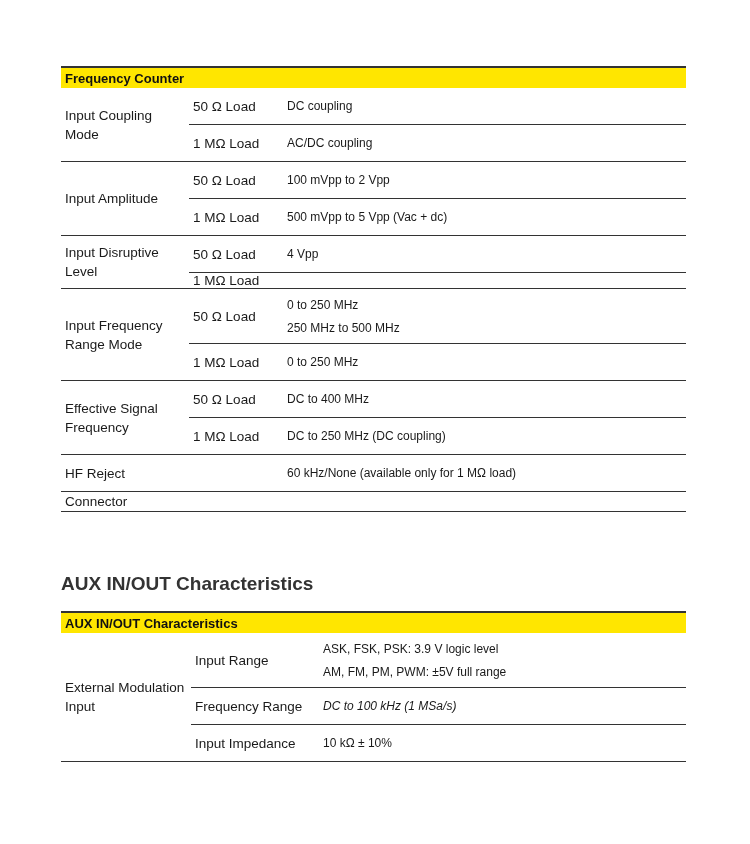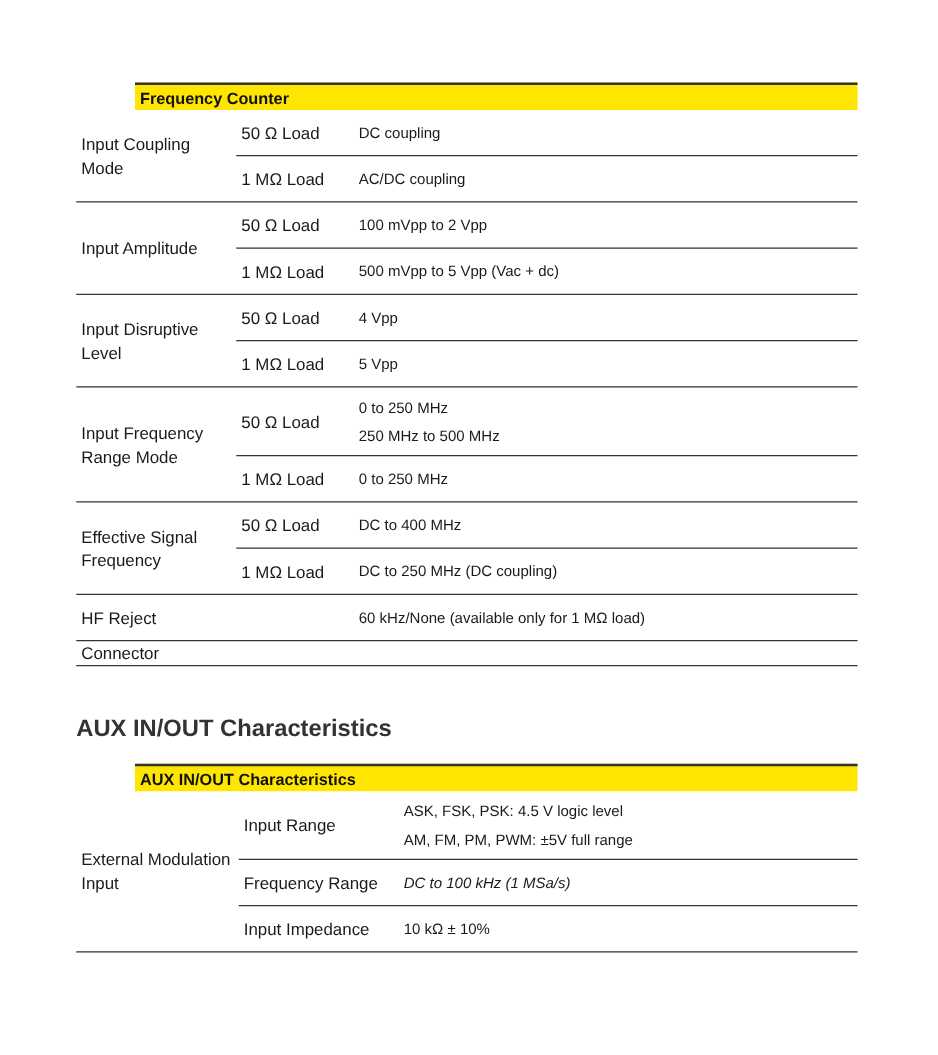--- a/index.html
+++ b/index.html
@@ -1,20 +1,20 @@
 <!DOCTYPE html>
 <html><head>
 <meta charset="utf-8">
 <style>
   html, body { margin:0; padding:0; background:#ffffff; }
   body { width:750px; height:844px; position:relative; overflow:hidden;
          font-family:"Liberation Sans", "DejaVu Sans", sans-serif; color:#1a1a1a; }
   .tbl { position:absolute; left:61px; width:625px; }
   .hdr { height:22px; background:#ffe600; border-top:2px solid #333; font-weight:bold;
-         font-size:13px; line-height:21px; padding-left:4px; color:#111; box-sizing:border-box;margin-left:47px; }
+         font-size:13px; line-height:21px; padding-left:4px; color:#111; box-sizing:border-box; }
   .grp { display:flex; border-bottom:1.5px solid #333; }
   .lbl { width:128px; font-size:13.5px; line-height:19px; display:flex; align-items:center;
          padding-left:4px; box-sizing:border-box; }
   .subs { flex:1; }
   .sub { display:flex; border-bottom:1.5px solid #333; }
   .sub:last-child { border-bottom:none; }
   .load { width:98px; font-size:13.5px; display:flex; align-items:center; padding-left:4px; box-sizing:border-box; }
   .vals { flex:1; font-size:12px; }
   .val { height:27px; line-height:27px; padding-left:0px; }
   .sec-title { position:absolute; left:61px; top:573px; font-size:19px; font-weight:bold; color:#333; }
@@ -64,23 +64,20 @@
       <div class="lbl">Input Disruptive Level</div>
       <div class="subs">
         <div class="sub">
           <div class="load">50 Ω Load</div>
           <div class="vals">
             <div class="val" style="height: 36px; line-height: 36px;">4 Vpp</div>
           </div>
         </div>
         <div class="sub">
           <div class="load">1 MΩ Load</div>
-          <div class="vals">
-            <div class="val" style="height: 36px; line-height: 36px;">5 Vpp</div>
-          </div>
         </div>
       </div>
     </div>
     <div class="grp">
       <div class="lbl">Input Frequency Range Mode</div>
       <div class="subs">
         <div class="sub">
           <div class="load">50 Ω Load</div>
           <div class="vals">
             <div class="val" style="height: 27px; line-height: 32px;">0 to 250 MHz</div>
@@ -136,21 +133,21 @@
 <div class="sec-title">AUX IN/OUT Characteristics</div>
 
 <div class="tbl aux" id="aux" style="top:611px;">
   <div class="hdr">AUX IN/OUT Characteristics</div>
 <div class="grp">
       <div class="lbl">External Modulation Input</div>
       <div class="subs">
         <div class="sub">
           <div class="load">Input Range</div>
           <div class="vals">
-            <div class="val" style="height: 27px; line-height: 32px;">ASK, FSK, PSK: 4.5 V logic level</div>
+            <div class="val" style="height: 27px; line-height: 32px;">ASK, FSK, PSK: 3.9 V logic level</div>
             <div class="val" style="height: 27px; line-height: 24px;">AM, FM, PM, PWM: ±5V full range</div>
           </div>
         </div>
         <div class="sub">
           <div class="load">Frequency Range</div>
           <div class="vals">
             <div class="val" style="height: 36px; line-height: 36px; font-style: italic;">DC to 100 kHz (1 MSa/s)</div>
           </div>
         </div>
         <div class="sub">

